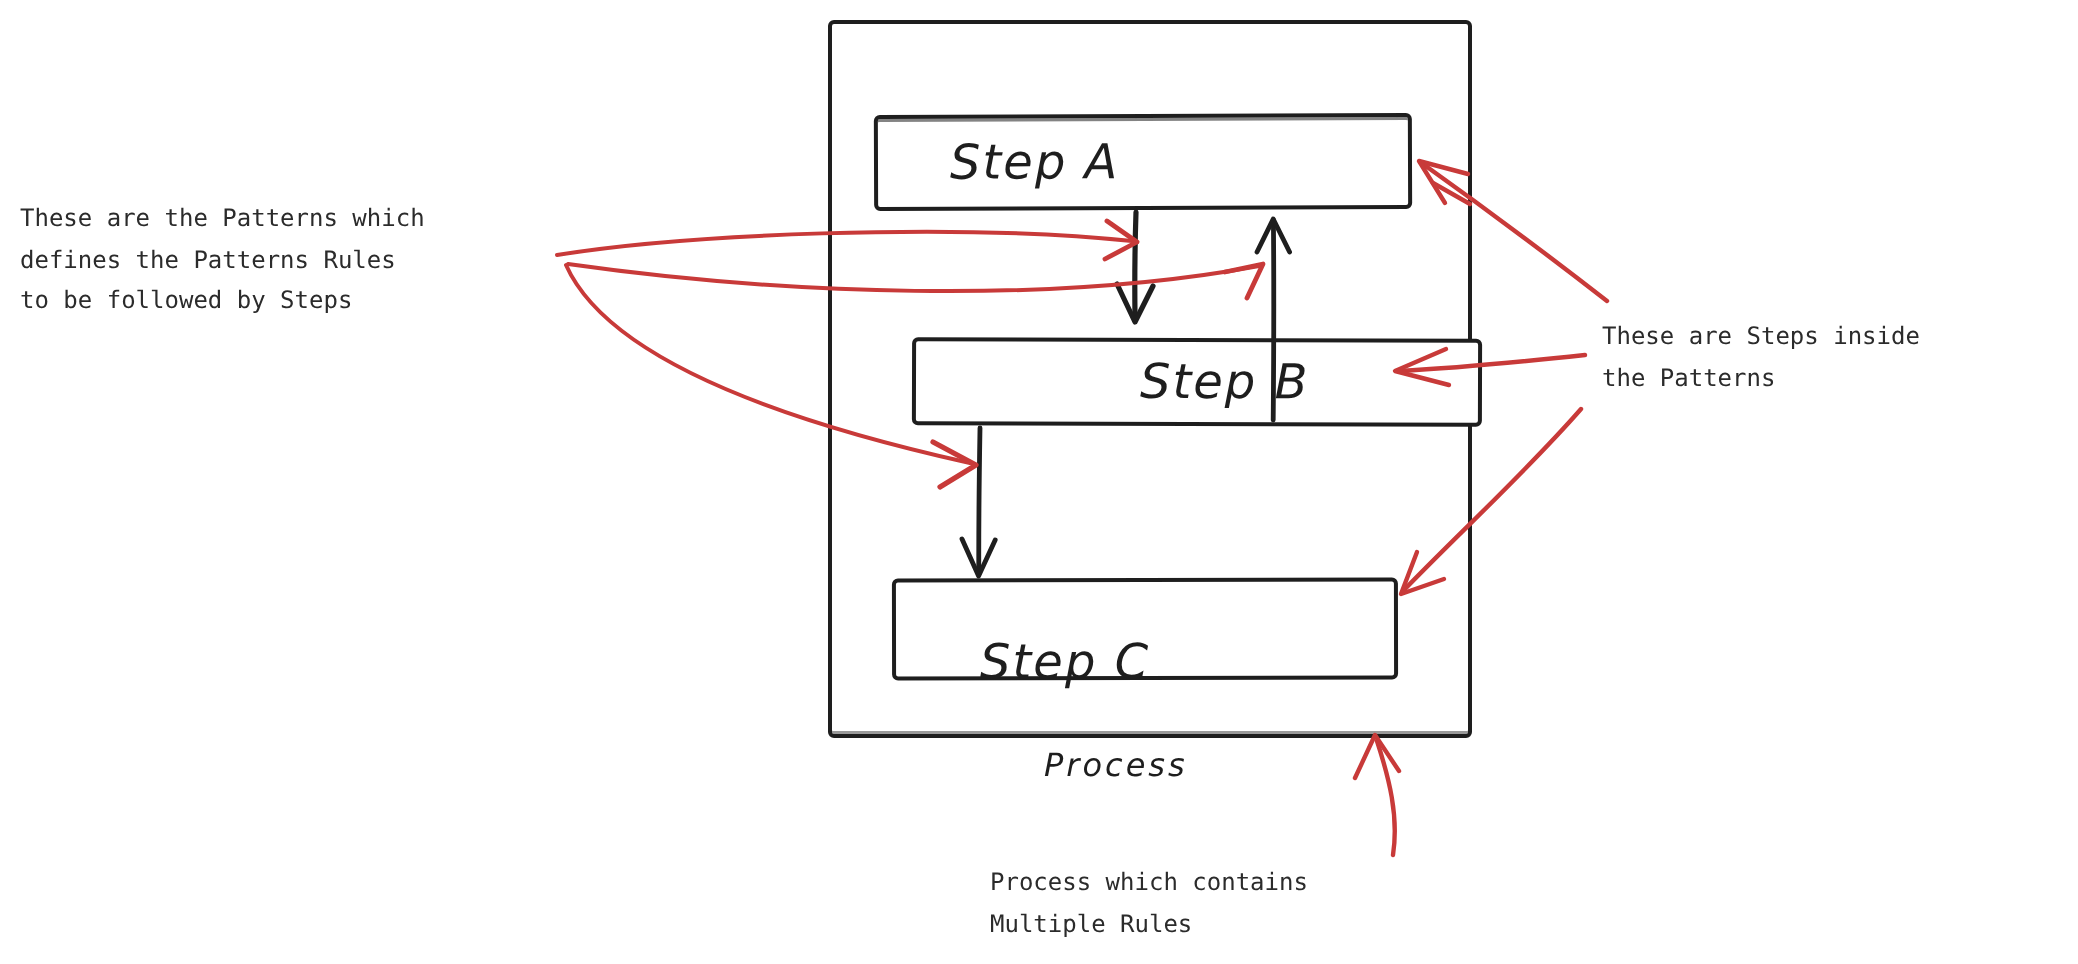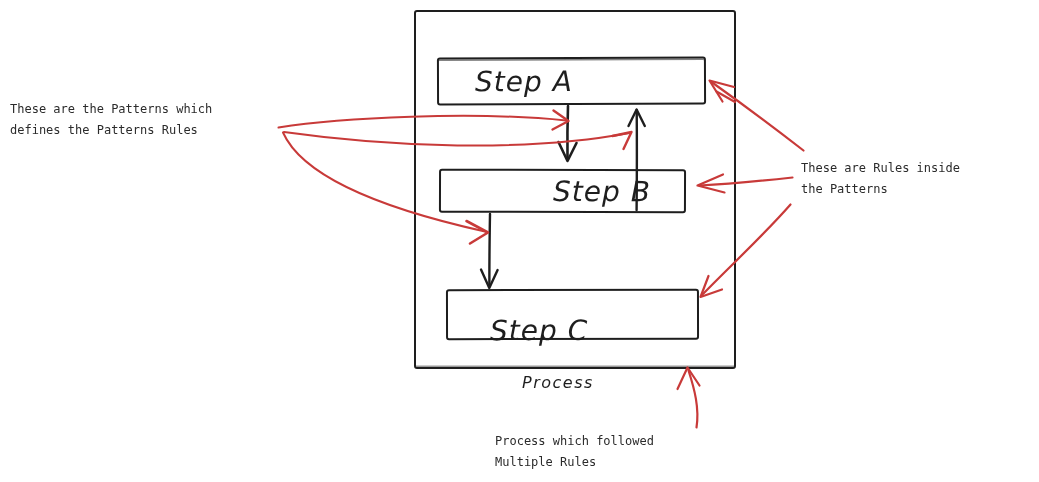--- a/index.html
+++ b/index.html
@@ -41,30 +41,30 @@
   }
   .step-box {
     display: flex;
     align-items: center;
   }
   .step-a {
     left: 437px; top: 57px; width: 269px; height: 48px;
     transform: rotate(-0.2deg);
     box-shadow: inset 0 2.5px 0 -1px rgba(30,30,30,0.55);
   }
-  .step-b { left: 439px; top: 169px; width: 247px; height: 44px; transform: rotate(0.15deg); }
+  .step-b { left: 456px; top: 169px; width: 285px; height: 44px; transform: rotate(0.15deg); }
   .step-c { left: 446px; top: 289px; width: 253px; height: 51px; transform: rotate(-0.1deg); }
 
   .hand {
     font-family: "DejaVu Sans", sans-serif;
     font-style: italic;
     color: var(--ink, #1e1e1e);
   }
   .step-label {
-    font-size: 28px;
+    font-size: 24px;
     letter-spacing: 1px;
     white-space: nowrap;
   }
   .step-a .step-label { margin-left: 36px; }
   .step-b .step-label { margin-left: 112px; }
   .step-c .step-label { margin-left: 42px; margin-top: 32px; }
 
   .process-label {
     position: absolute;
     left: 522px; top: 373px;
@@ -101,29 +101,30 @@
   </div>
   <div class="box step-box step-c">
     <span class="hand step-label">Step C</span>
   </div>
 
   <div class="hand process-label">Process</div>
 
   <div class="note note-patterns">
     <div>These are the Patterns which</div>
     <div>defines the Patterns Rules</div>
+    <div>to be followed by Steps</div>
   </div>
 
   <div class="note note-steps">
-    <div>These are Rules inside</div>
+    <div>These are Steps inside</div>
     <div>the Patterns</div>
   </div>
 
   <div class="note note-process">
-    <div>Process which followed</div>
+    <div>Process which contains</div>
     <div>Multiple Rules</div>
   </div>
 
   <svg class="arrow-layer" viewBox="0 0 1039 482">
 
     <g stroke-width="2.6">
       <path class="ink-stroke" d="M 568 106 C 567.4 124 567.3 142 567.5 158"></path>
       <path class="ink-stroke" d="M 558.5 142 L 567.5 161 L 576.5 143"></path>
     </g>
     <g stroke-width="2.4">

